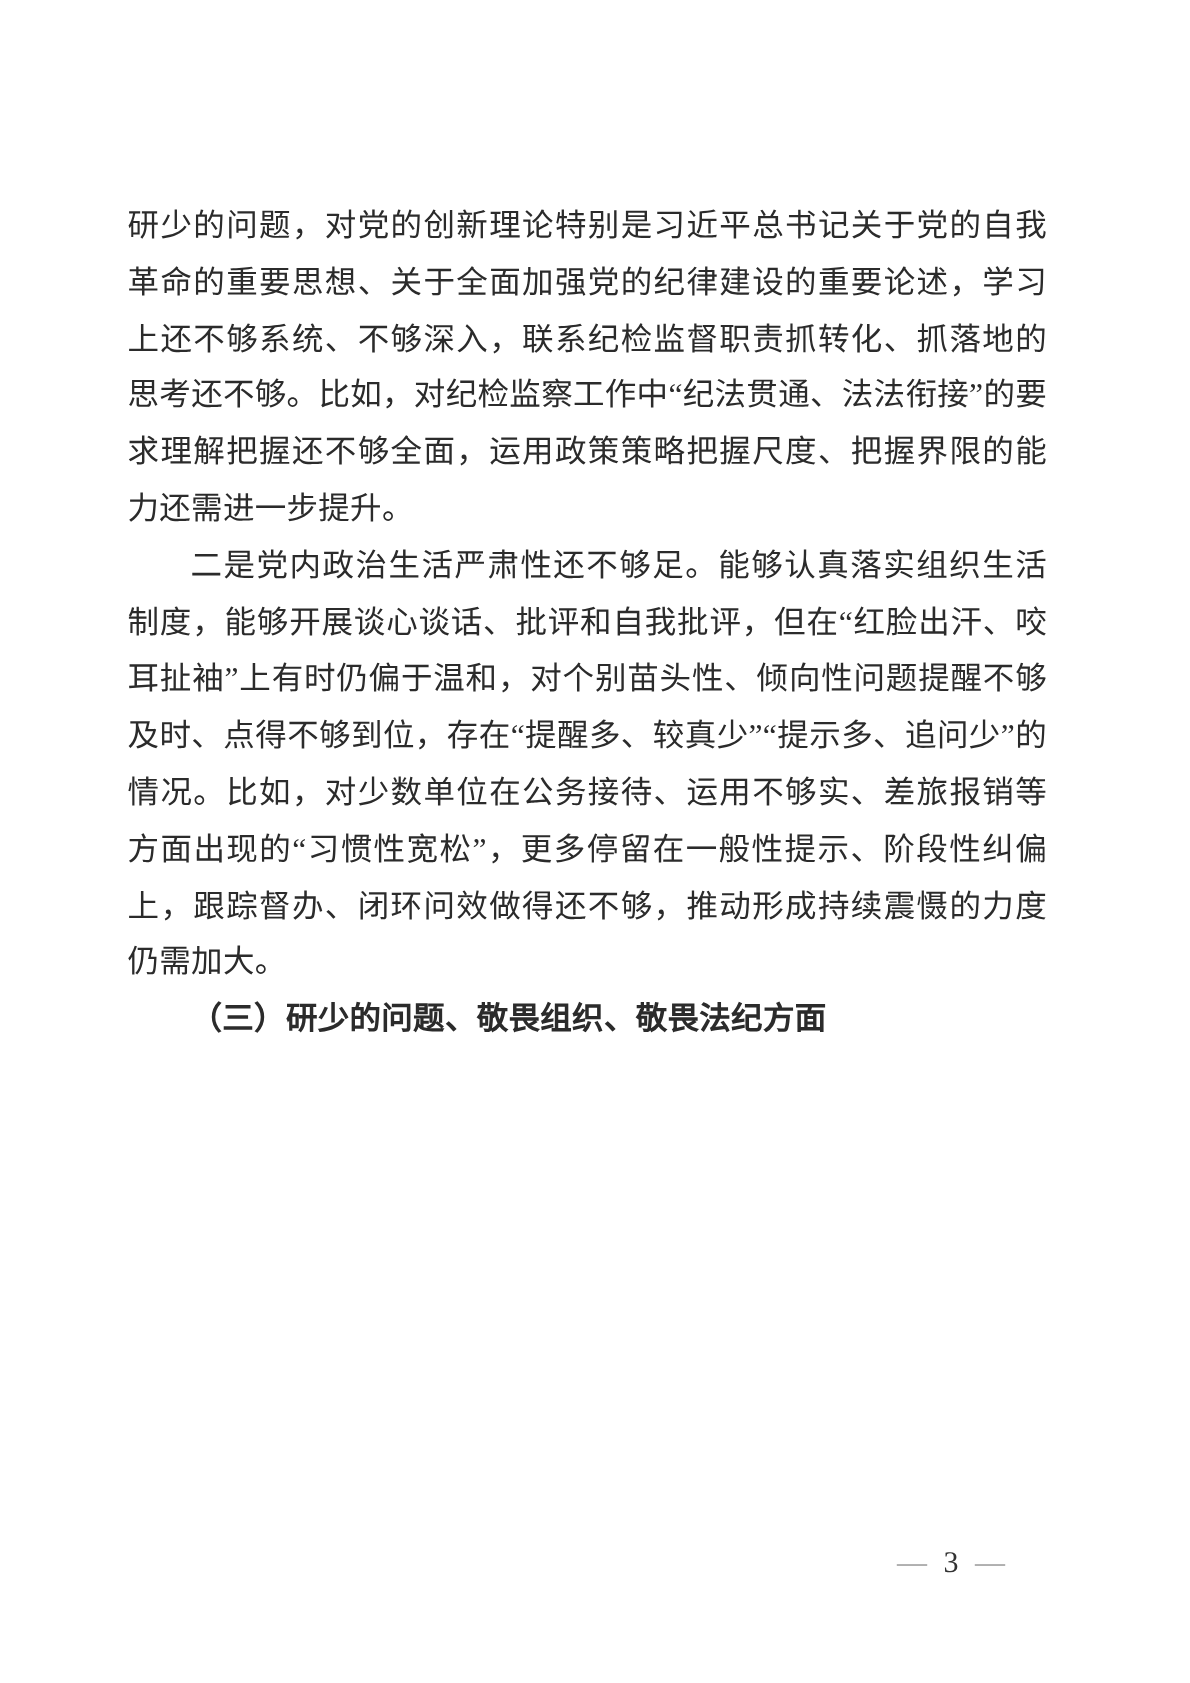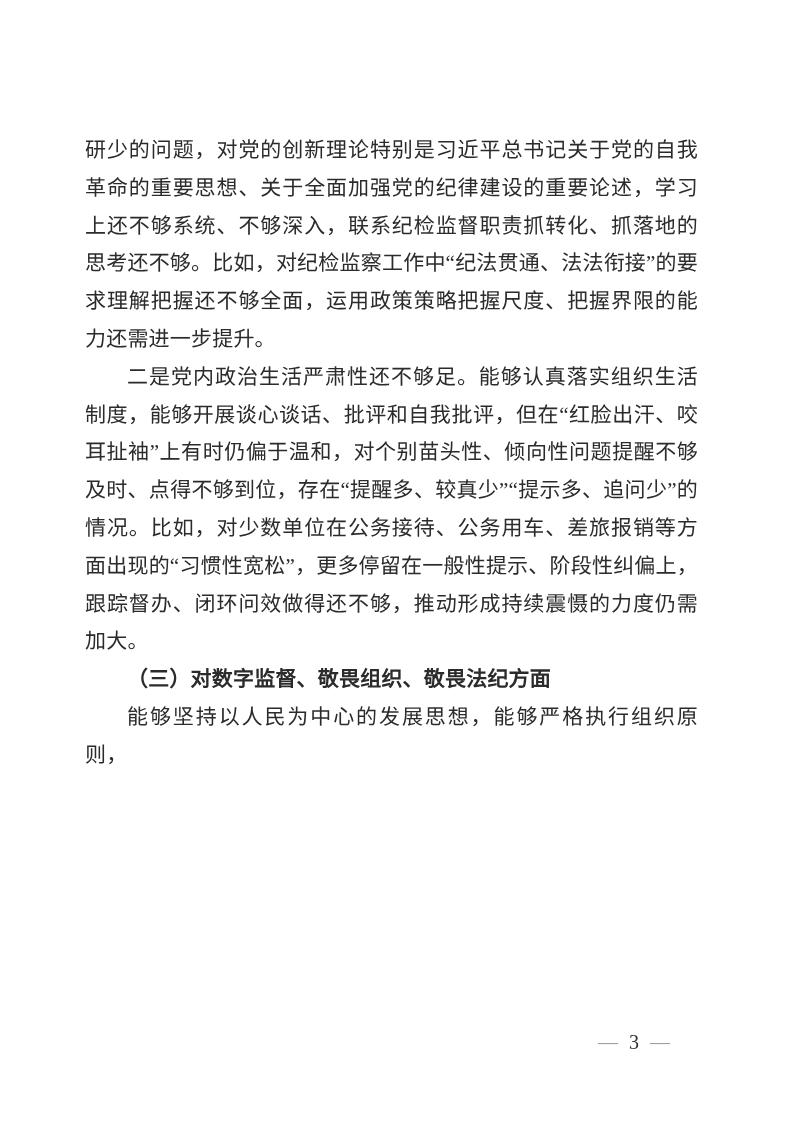--- a/index.html
+++ b/index.html
@@ -60,23 +60,22 @@
     color: #333333;
   }
 </style>
 </head>
 <body>
 
 <div class="page">
 
   <div class="body-text">
     <p class="para no-indent">研少的问题，对党的创新理论特别是习近平总书记关于党的自我革命的重要思想、关于全面加强党的纪律建设的重要论述，学习上还不够系统、不够深入，联系纪检监督职责抓转化、抓落地的思考还不够。比如，对纪检监察工作中“纪法贯通、法法衔接”的要求理解把握还不够全面，运用政策策略把握尺度、把握界限的能力还需进一步提升。</p>
-    <p class="para">二是党内政治生活严肃性还不够足。能够认真落实组织生活制度，能够开展谈心谈话、批评和自我批评，但在“红脸出汗、咬耳扯袖”上有时仍偏于温和，对个别苗头性、倾向性问题提醒不够及时、点得不够到位，存在“提醒多、较真少”“提示多、追问少”的情况。比如，对少数单位在公务接待、公务用车、差旅报销等方面出现的“习惯性宽松”，更多停留在一般性提示、阶段性纠偏上，跟踪督办、闭环问效做得还不够，推动形成持续震慑的力度仍需加大。</p>
-    <p class="para heading">（三）对数字监督、敬畏组织、敬畏法纪方面</p>
-    <p class="para">能够坚持以人民为中心的发展思想，能够严格执行组织原则，</p>
+    <p class="para">二是党内政治生活严肃性还不够足。能够认真落实组织生活制度，能够开展谈心谈话、批评和自我批评，但在“红脸出汗、咬耳扯袖”上有时仍偏于温和，对个别苗头性、倾向性问题提醒不够及时、点得不够到位，存在“提醒多、较真少”“提示多、追问少”的情况。比如，对少数单位在公务接待、运用不够实、差旅报销等方面出现的“习惯性宽松”，更多停留在一般性提示、阶段性纠偏上，跟踪督办、闭环问效做得还不够，推动形成持续震慑的力度仍需加大。</p>
+    <p class="para heading">（三）研少的问题、敬畏组织、敬畏法纪方面</p>
   </div>
 
   <div class="page-number">
     <span class="pn-dash">—</span>
     <span class="pn-num">3</span>
     <span class="pn-dash">—</span>
   </div>
 
 </div>
 

